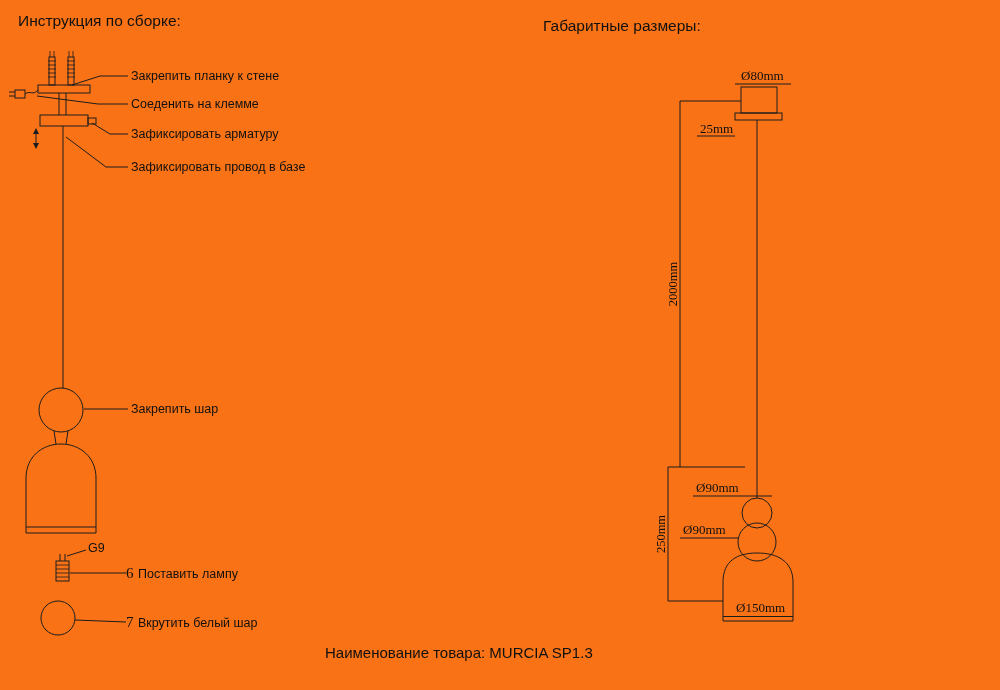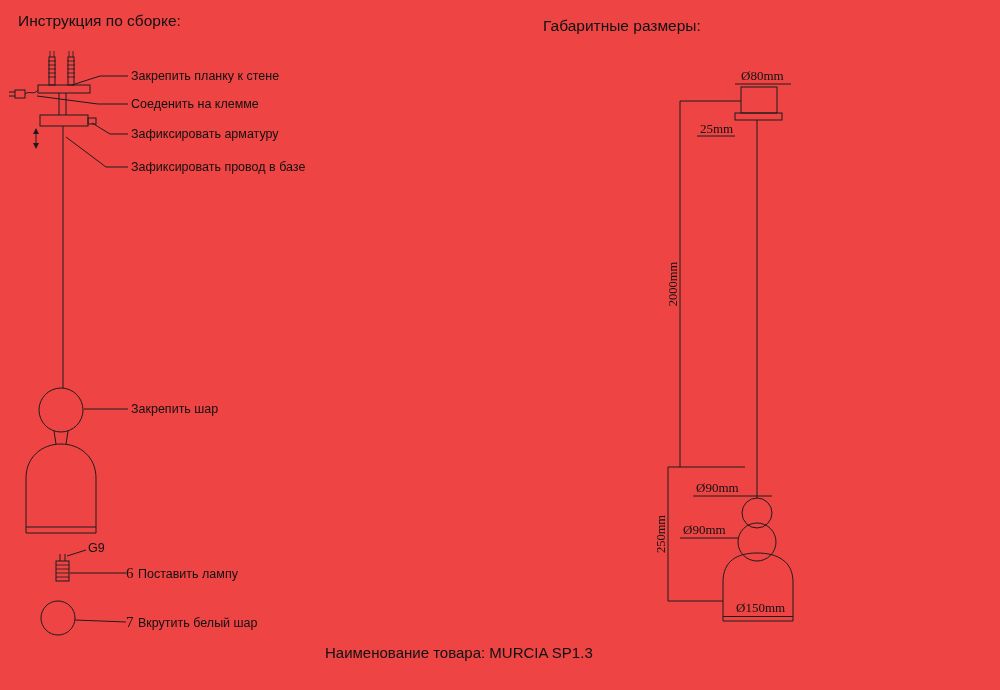--- a/index.html
+++ b/index.html
@@ -1,16 +1,16 @@
 <!DOCTYPE html>
 <html><head>
 <meta charset="utf-8">
 <style>
   html,body{margin:0;padding:0;background:#ffffff;}
-  .sheet{position:relative;width:1000px;height:690px;background:#ef4444;overflow:hidden;}
+  .sheet{position:relative;width:1000px;height:690px;background:#f97316;overflow:hidden;}
   svg{display:block;}
   .ln{fill:none;stroke:#1c1c1c;stroke-width:1;}
   .thin{fill:none;stroke:#1c1c1c;stroke-width:0.8;}
   .solid{fill:#1c1c1c;stroke:none;}
   text{fill:#101010;}
   .title{font:15.5px "Liberation Sans",sans-serif;}
   .lbl{font:12.5px "Liberation Sans",sans-serif;}
   .dim{font:13px "Liberation Serif",serif;}
   .dimv{font:12.5px "Liberation Serif",serif;}
   .num{font:15px "Liberation Serif",serif;}

